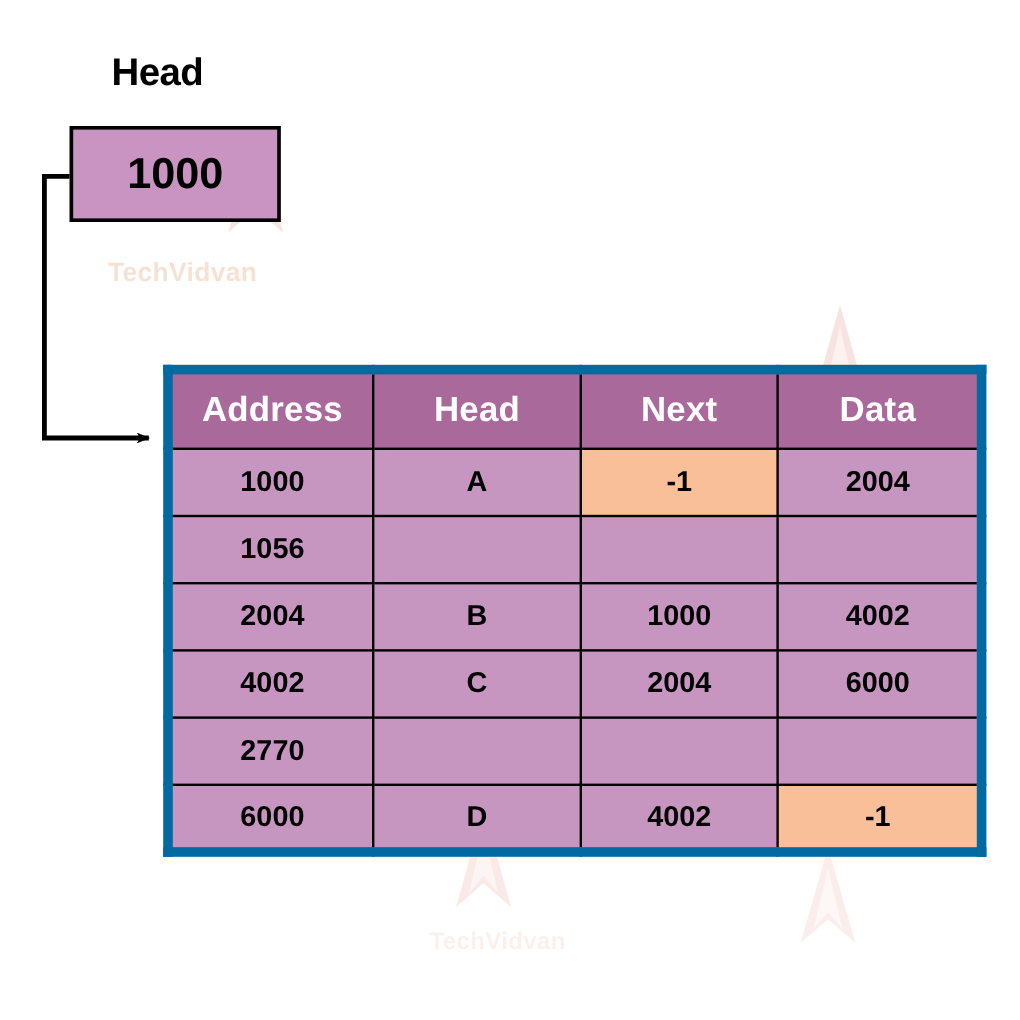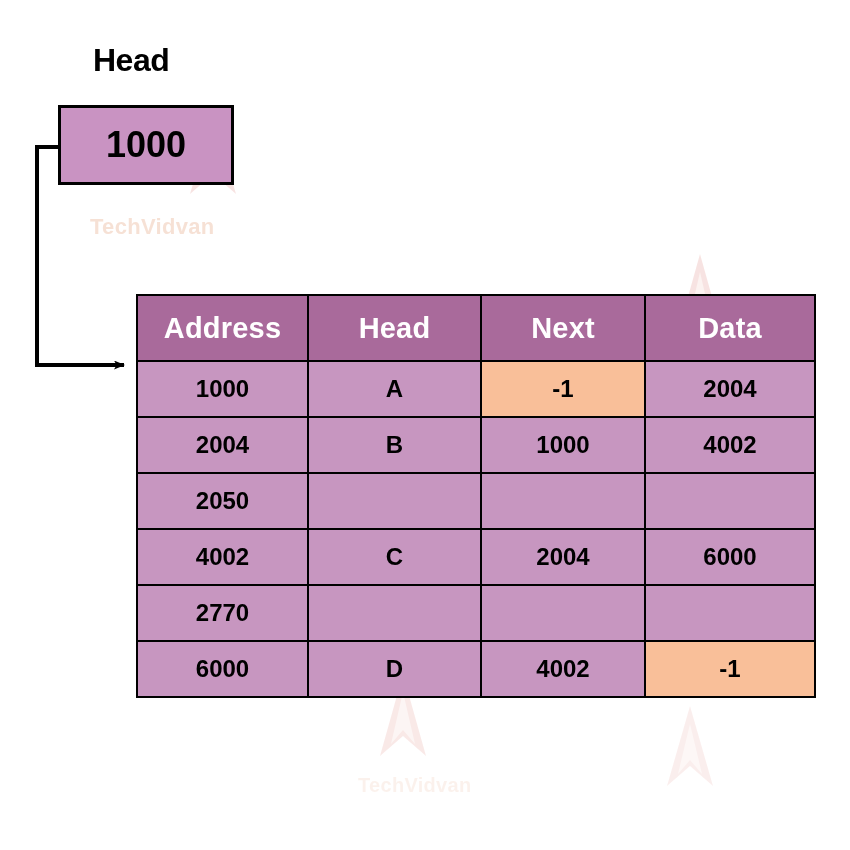--- a/index.html
+++ b/index.html
@@ -81,24 +81,24 @@
     top: 0;
     width: 850px;
     height: 850px;
     pointer-events: none;
   }
 
   
   #mem-table {
     position: absolute;
     left: 136px;
-    top: 294px;
+    top: 304px;
     width: 678px;
     border-collapse: collapse;
-    border: 1px solid #0369a1;
+    border: 8px solid #0369a1;
     box-sizing: border-box;
     table-layout: fixed;
   }
   #mem-table th,
   #mem-table td {
     border: 2px solid #000000;
     text-align: center;
     vertical-align: middle;
     padding: 0;
     box-sizing: border-box;
@@ -209,32 +209,32 @@
       </tr>
     </thead>
     <tbody id="mem-table-body">
         <tr>
           <td><span class="cell-inner">1000</span></td>
           <td><span class="cell-inner">A</span></td>
           <td class="hl"><span class="cell-inner">-1</span></td>
           <td><span class="cell-inner">2004</span></td>
         </tr>
         <tr>
+          <td><span class="cell-inner">1056</span></td>
+          <td><span class="cell-inner"></span></td>
+          <td><span class="cell-inner"></span></td>
+          <td><span class="cell-inner"></span></td>
+        </tr>
+        <tr>
           <td><span class="cell-inner">2004</span></td>
           <td><span class="cell-inner">B</span></td>
           <td><span class="cell-inner">1000</span></td>
           <td><span class="cell-inner">4002</span></td>
         </tr>
         <tr>
-          <td><span class="cell-inner">2050</span></td>
-          <td><span class="cell-inner"></span></td>
-          <td><span class="cell-inner"></span></td>
-          <td><span class="cell-inner"></span></td>
-        </tr>
-        <tr>
           <td><span class="cell-inner">4002</span></td>
           <td><span class="cell-inner">C</span></td>
           <td><span class="cell-inner">2004</span></td>
           <td><span class="cell-inner">6000</span></td>
         </tr>
         <tr>
           <td><span class="cell-inner">2770</span></td>
           <td><span class="cell-inner"></span></td>
           <td><span class="cell-inner"></span></td>
           <td><span class="cell-inner"></span></td>

